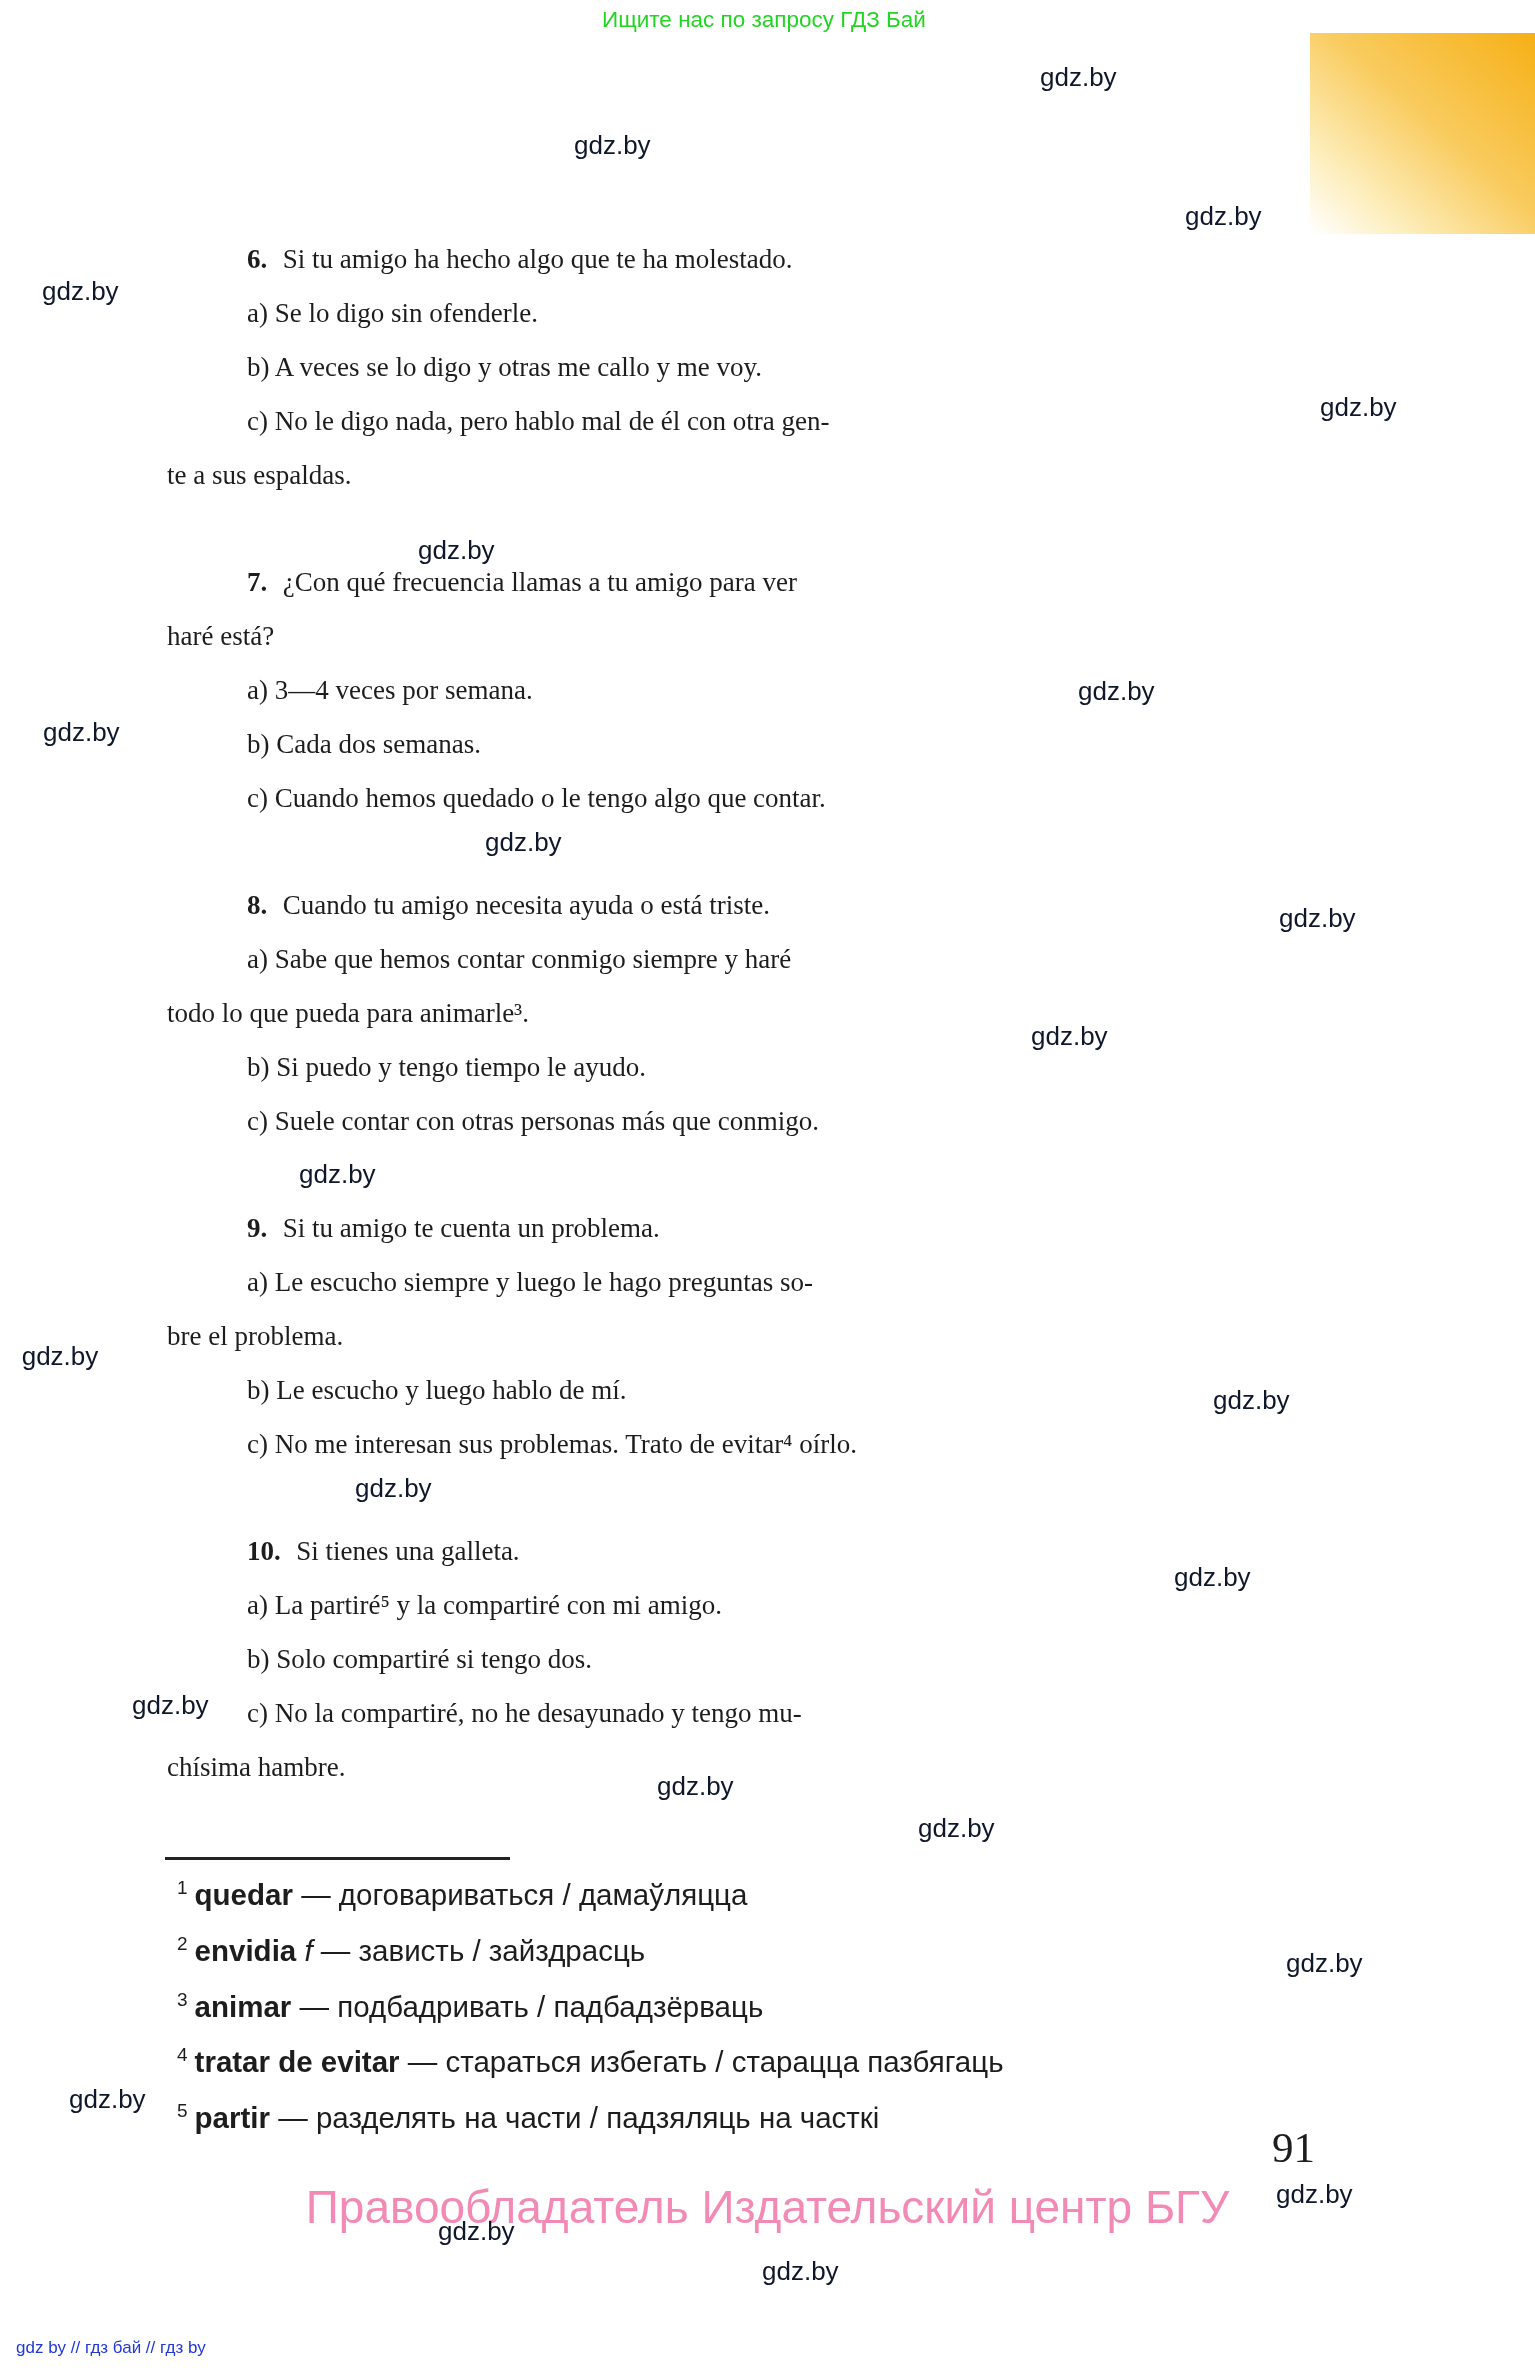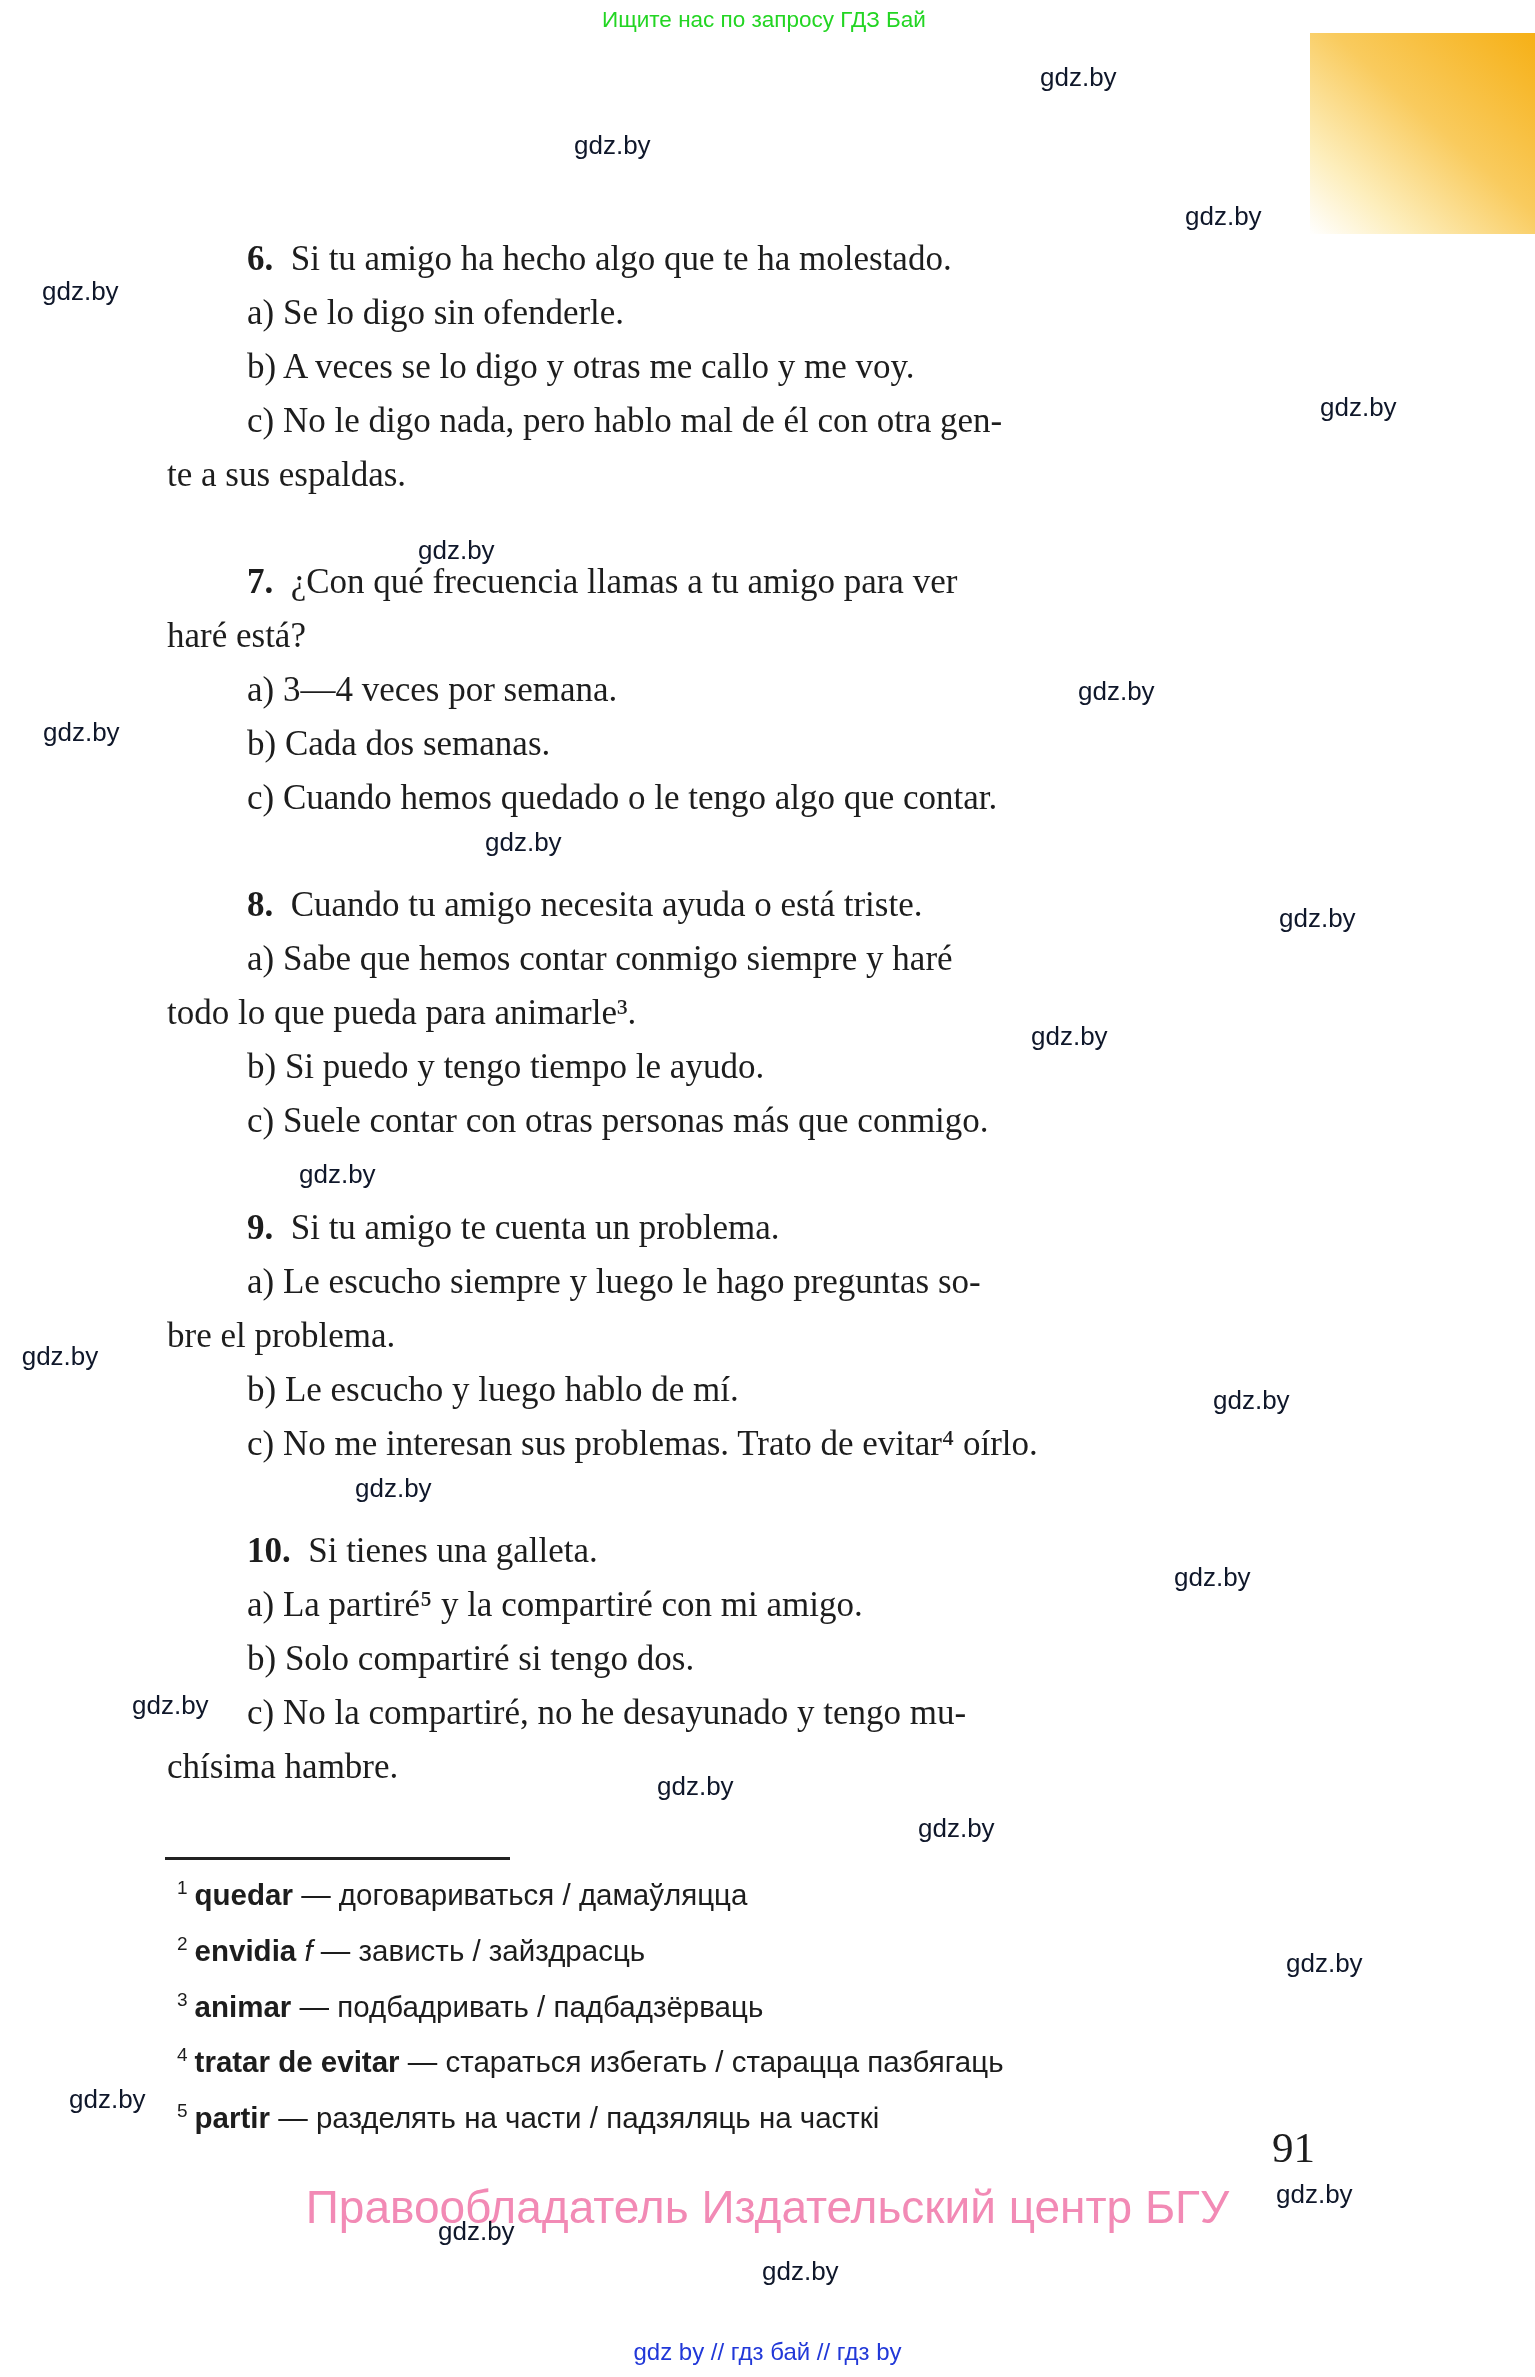--- a/index.html
+++ b/index.html
@@ -12,21 +12,21 @@
     position:absolute; top:7px; left:0; right:7px;
     text-align:center;
     font-family:"Liberation Sans", sans-serif;
     font-size:22.5px;
   }
   .orange-block {
     position:absolute; left:1310px; top:33px; width:225px; height:201px;
   }
   .text-block {
     position:absolute; left:167px; top:232px; width:1178px;
-    font-size:35px; line-height:54px;
+    font-size:27px; line-height:54px;
   }
   .sec { margin-bottom:53px; }
   .line { line-height:54px; white-space:nowrap; }
   .line.ind { padding-left:80px; }
   .line b { font-weight:bold; margin-right:8.7px; }
   .fn-rule {
     position:absolute; left:165px; top:1857px; width:345px; height:0;
     border-top:3.5px solid #222222;
   }
   .footnotes {
@@ -43,22 +43,21 @@
     position:absolute; left:1272px; top:2123px;
     font-family:"Liberation Serif", serif; font-size:43px;
   }
   .copyright {
     position:absolute; left:0; right:0; top:2180px;
     text-align:center;
     font-family:"Liberation Sans", sans-serif; font-size:46px;
   }
   .footer-links {
     position:absolute; left:0; right:0; top:2338px;
-    text-align:center;
-    font-family:"Liberation Sans", sans-serif; font-size:24px;
+    font-family:"Liberation Sans", sans-serif; font-size:17px;padding-left:16px;
   }
   .wm {
     position:absolute;
     font-family:"Liberation Sans", sans-serif;
     font-size:26px; color:#0f172a; white-space:nowrap;
   }
 </style>
 </head>
 <body>
 

